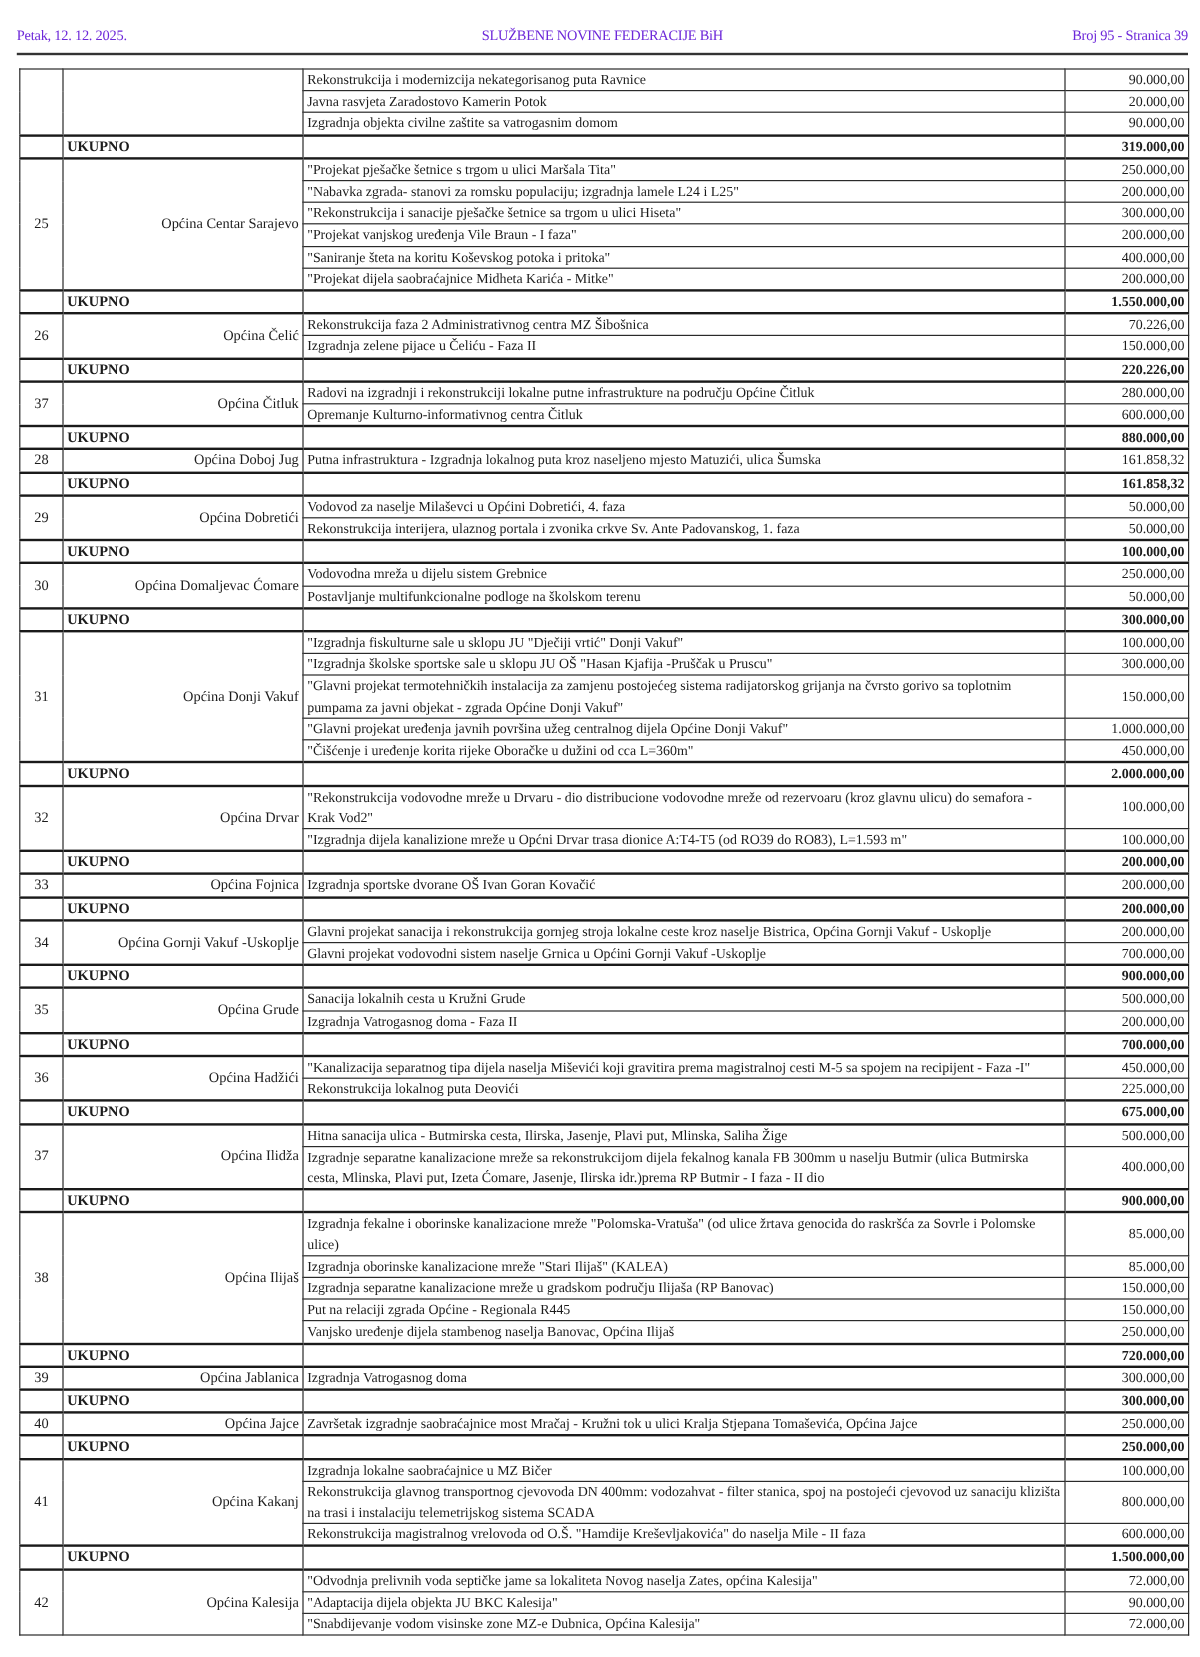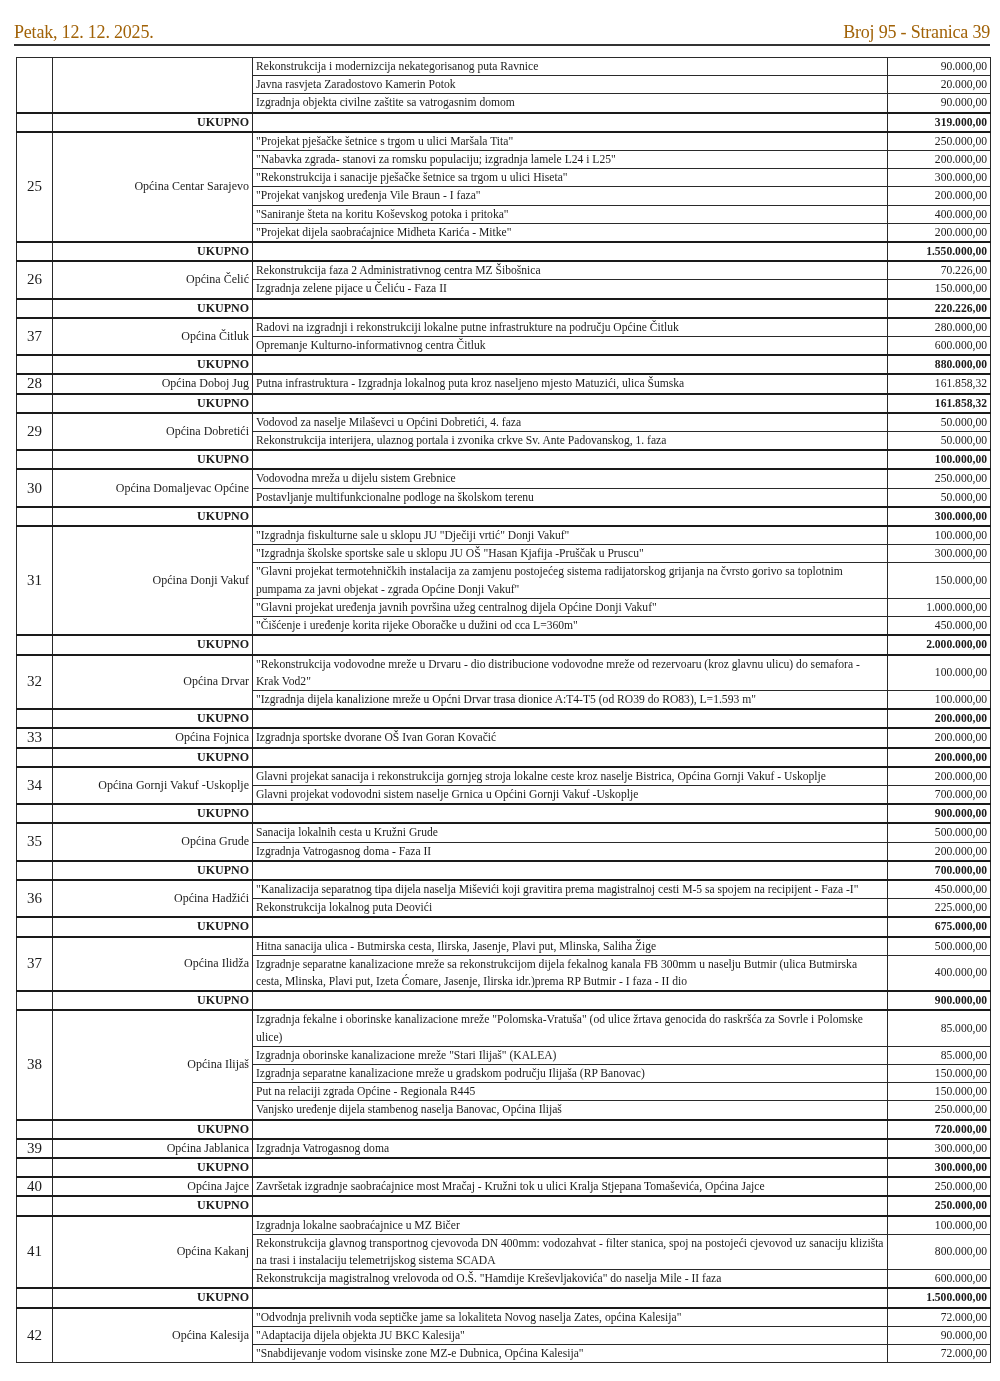--- a/index.html
+++ b/index.html
@@ -1,44 +1,45 @@
 <!DOCTYPE html>
 <html><head>
   <meta charset="utf-8">
   <style>
     html, body { margin: 0; padding: 0; background: #ffffff; }
     body { width: 1000px; height: 1381px; overflow: hidden; position: relative;
            font-family: "Liberation Serif", "DejaVu Serif", serif; color: #1a1a1a; }
     .page-header { position: absolute; left: 14px; top: 20px; width: 976px; height: 24px;
                    border-bottom: 2px solid #333; }
-    .page-header span { position: absolute; top: 2px; font-size: 18px; letter-spacing: -0.2px; color: #a16207; }
+    .page-header span { position: absolute; top: 2px; font-size: 12px; letter-spacing: -0.2px; color: #6d28d9; }
     .hdr-left { left: 0; }
     .hdr-center { left: 0; right: 0; text-align: center; }
     .hdr-right { right: 0; }
     table.budget { position: absolute; left: 16px; top: 57px; width: 974px;
                    border-collapse: collapse; table-layout: fixed; font-size: 11.6px; }
     table.budget col.c-num { width: 36px; }
     table.budget col.c-mun { width: 200px; }
     table.budget col.c-proj { width: 635px; }
     table.budget col.c-amt { width: 103px; }
     table.budget td { border: 1.3px solid #2a2a2a; padding: 0 3px; line-height: 17.2px;
                       vertical-align: middle; color: #1c1c1c; }
-    td.num { text-align: center; font-size: 15px; }
+    td.num { text-align: center; font-size: 12px; }
     td.mun { text-align: right; font-size: 12px; }
     td.proj { text-align: left; padding-left: 2px; }
     td.amt { text-align: right; padding-right: 16px; vertical-align: top; }
     tr.total td { font-weight: bold; border-top: 2px solid #1a1a1a; border-bottom: 2px solid #1a1a1a; }
-    tr.total td.tot-label { text-align: right; font-size: 12px; }
+    tr.total td.tot-label { text-align: left; font-size: 12px; }
     tr.total td.amt { vertical-align: middle; }
   </style>
 </head>
 <body>
 
 <div class="page-header">
   <span class="hdr-left">Petak, 12. 12. 2025.</span>
+  <span class="hdr-center">SLUŽBENE NOVINE FEDERACIJE BiH</span>
   <span class="hdr-right">Broj 95 - Stranica 39</span>
 </div>
 
 <table class="budget">
   <colgroup>
     <col class="c-num">
       <col class="c-mun">
       <col class="c-proj">
       <col class="c-amt">
   </colgroup>
@@ -150,21 +151,21 @@
         <td class="amt">50.000,00</td>
       </tr>
       <tr class="total">
         <td class="num"></td>
         <td class="tot-label">UKUPNO</td>
         <td class="proj"></td>
         <td class="amt">100.000,00</td>
       </tr>
       <tr class="project-row">
         <td class="num" rowspan="2">30</td>
-        <td class="mun" rowspan="2">Općina Domaljevac Općine</td>
+        <td class="mun" rowspan="2">Općina Domaljevac Ćomare</td>
         <td class="proj">Vodovodna mreža u dijelu sistem Grebnice</td>
         <td class="amt">250.000,00</td>
       </tr>
       <tr class="project-row">
         <td class="proj">Postavljanje multifunkcionalne podloge na školskom terenu</td>
         <td class="amt">50.000,00</td>
       </tr>
       <tr class="total">
         <td class="num"></td>
         <td class="tot-label">UKUPNO</td>

